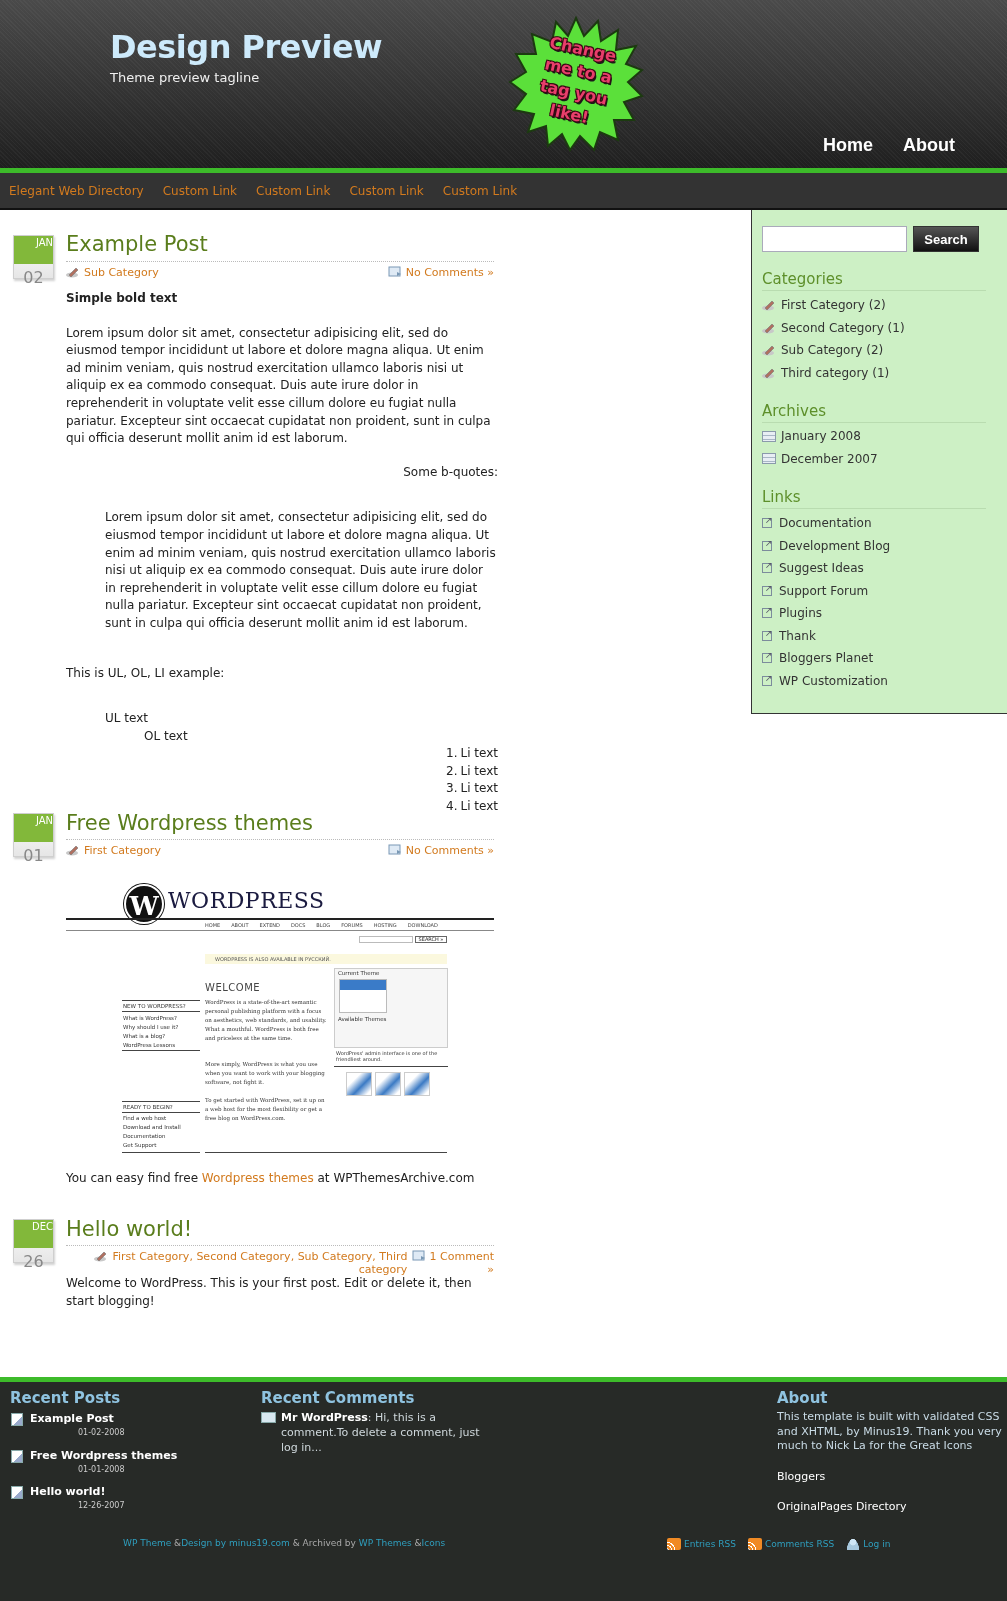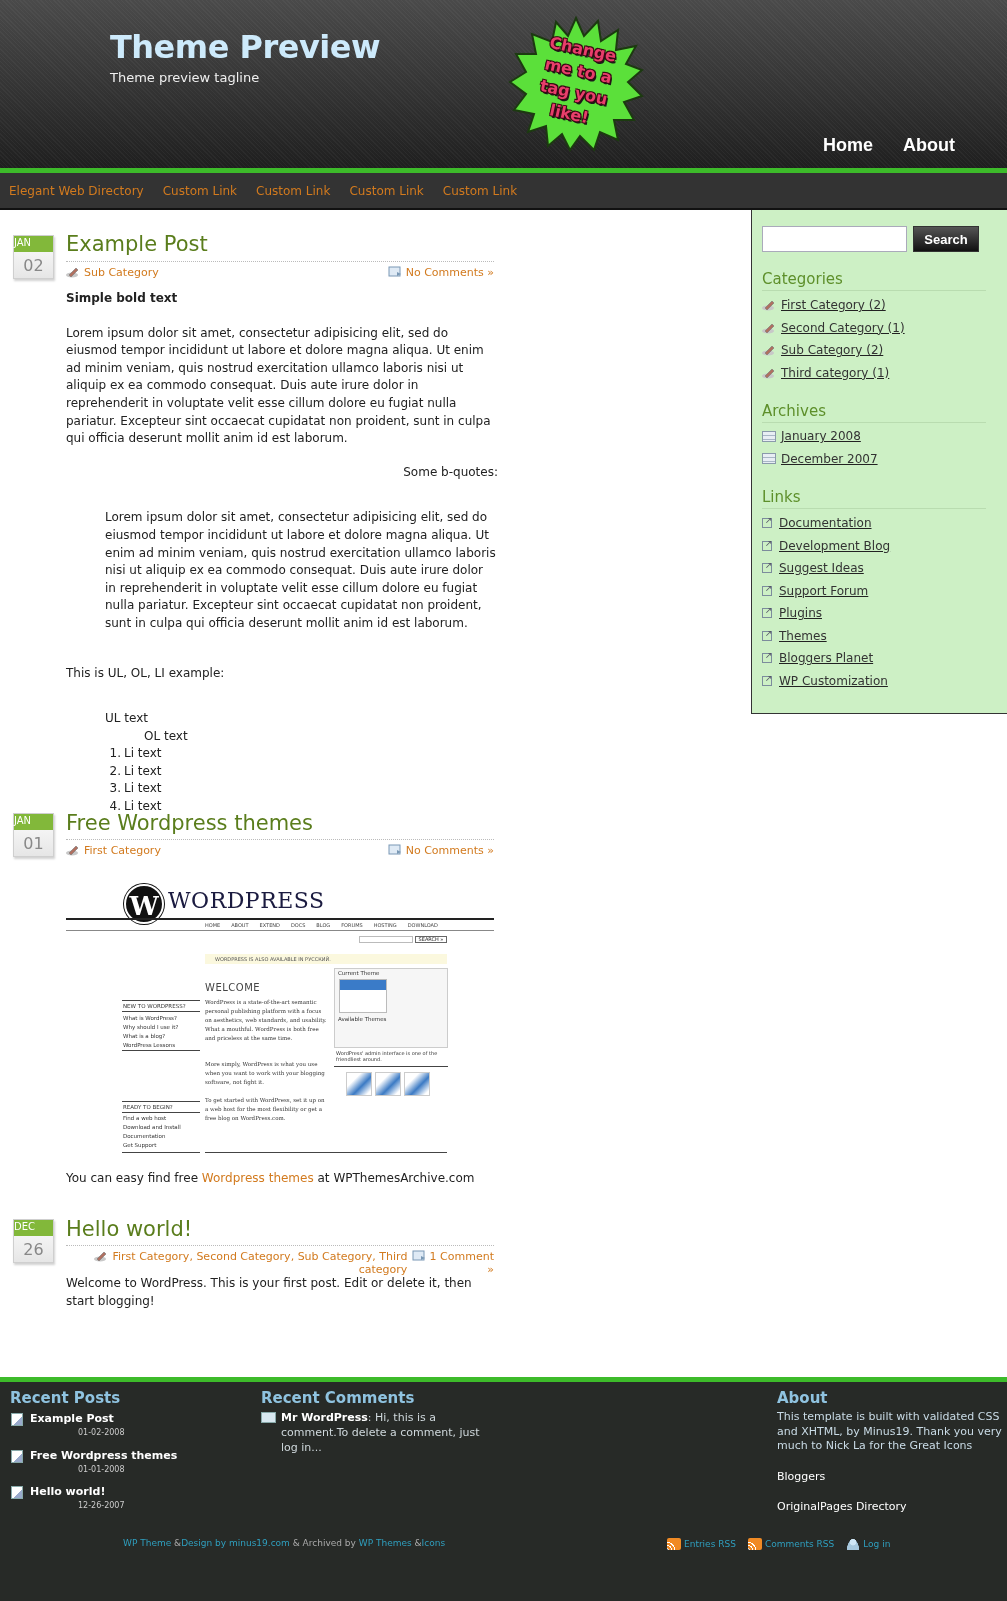--- a/index.html
+++ b/index.html
@@ -22,21 +22,21 @@
   .top-nav a { font-family: "Liberation Sans", sans-serif; font-weight: bold; font-size: 18px; color: #fff; text-decoration: none; }
 
   #green-bar { position: absolute; left: 0; top: 168px; width: 1007px; height: 5px; background: #3dbb2a; }
   #subnav { position: absolute; left: 0; top: 173px; width: 1007px; height: 37px; background: #333; border-bottom: 2px solid #111; display: flex; align-items: center; padding-left: 9px; gap: 19px; }
   #subnav a { color: #d27a1e; font-size: 12px; text-decoration: none; }
 
   
   #content { position: absolute; left: 0; top: 212px; width: 745px; }
   .post { position: absolute; left: 0; width: 510px; }
   .date-badge { position: absolute; left: 13px; width: 41px; height: 44px; background: linear-gradient(#fdfdfd, #e6e6e6); border: 1px solid #cfcfcf; box-shadow: 1px 2px 2px rgba(0,0,0,0.18); }
-  .date-badge .month { height: 16px; background: #82b83a; color: #fff; font-size: 10px; text-align: left; line-height: 14px; }
+  .date-badge .month { height: 28px; background: #82b83a; color: #fff; font-size: 10px; text-align: right; line-height: 14px; }
   .date-badge .day { font-size: 16px; color: #888; text-align: center; line-height: 28px; }
   .post-title { position: absolute; left: 66px; font-size: 21px; color: #5a7d1c; font-weight: normal; white-space: nowrap; }
   .post-meta { position: absolute; left: 66px; width: 428px; border-top: 1px dotted #bbb; padding-top: 4px; display: flex; justify-content: space-between; font-size: 11px; text-align: right; }
   .post-meta a { color: #d27a1e; text-decoration: none; }
   .post-meta .sep { color: #d27a1e; }
   .cat-icon, .comment-icon { display: inline-block; width: 14px; height: 12px; vertical-align: -2px; margin-right: 4px; }
   .post-body { position: absolute; left: 66px; width: 432px; font-size: 12px; line-height: 17.6px; color: #222; }
   .post-body p { margin-bottom: 15px; }
   .post-body strong { font-weight: bold; }
   .post-body blockquote { margin: 28px 0 20px 39px; }
@@ -62,21 +62,21 @@
   .wp-shot .panel .bar { position: absolute; left: 4px; top: 10px; width: 48px; height: 34px; border: 1px solid #bbb; background: linear-gradient(#3a7bc8 0 10px, #fff 10px); }
   .wp-shot .thumbs { position: absolute; left: 280px; top: 194px; display: flex; gap: 3px; }
   .wp-shot .thumbs div { width: 26px; height: 24px; border: 1px solid #ccc; background: linear-gradient(135deg, #fff 30%, #3b7ac4 60%, #fff 90%); }
   .wp-shot .hr { position: absolute; height: 1px; background: #444; }
 
   
   #sidebar { position: absolute; left: 751px; top: 210px; width: 256px; height: 504px; background: #cdf0c5; border-left: 1px solid #333; border-bottom: 1px solid #333; }
   .search-input { position: absolute; left: 10px; top: 16px; width: 145px; height: 26px; background: #fff; border: 1px solid #aab; }
   .search-btn { position: absolute; left: 161px; top: 16px; width: 66px; height: 26px; background: linear-gradient(#555, #111); color: #fff; font-family: "Liberation Sans", sans-serif; font-weight: bold; font-size: 13px; border: 1px solid #333; }
   .widget-title { position: absolute; left: 10px; width: 224px; font-size: 15px; color: #5d8f2a; border-bottom: 1px solid #b9dcb0; padding-bottom: 2px; }
-  .widget-list { position: absolute; left: 10px; list-style: none; text-decoration: underline; }
+  .widget-list { position: absolute; left: 10px; list-style: none; }
   .widget-list li { height: 22.5px; font-size: 12px; color: #333; display: flex; align-items: center; }
   .widget-list li .ico { display: inline-block; margin-right: 5px; }
   .link-ico { width: 10px; height: 10px; border: 1px solid #7c8c9c; position: relative; margin-right: 7px !important; }
   .link-ico::after { content: "↗"; position: absolute; left: 2px; top: -4px; font-size: 9px; color: #556; }
   .archive-ico { width: 14px; height: 11px; background: linear-gradient(#e8eef4 0 3px, #a9b7c6 3px 4px, #e8eef4 4px 7px, #a9b7c6 7px 8px, #e8eef4 8px); border: 1px solid #8a9aab; }
 
   
   #footer-bar { position: absolute; left: 0; top: 1377px; width: 1007px; height: 5px; background: #3dbb2a; }
   #footer { position: absolute; left: 0; top: 1382px; width: 1007px; height: 219px; background: #272a27; color: #ddd; }
   .f-title { position: absolute; font-family: "DejaVu Sans", sans-serif; font-weight: bold; font-size: 15px; color: #8fc3e0; }
@@ -93,21 +93,21 @@
   .credits a { color: #2f9fbf; text-decoration: none; }
   .meta-links { position: absolute; left: 667px; top: 156px; display: flex; gap: 12px; font-size: 9px; }
   .meta-links a { color: #2f9fbf; text-decoration: none; display: flex; align-items: center; gap: 3px; }
   .rss-ico { width: 14px; height: 12px; background: radial-gradient(circle at 0 100%, #fff 0 2px, #f08a24 2px 4px, #fff 4px 5px, #f08a24 5px 7px, #fff 7px 8px, #f08a24 8px); border-radius: 2px; }
   .user-ico { width: 14px; height: 12px; background: radial-gradient(circle at 50% 35%, #cfe6f5 0 3px, transparent 3.5px), radial-gradient(ellipse at 50% 110%, #a7c8dd 0 6px, transparent 6.5px); }
 </style>
 </head>
 <body>
 
 <div id="header">
-  <div class="site-title">Theme Preview</div>
+  <div class="site-title">Design Preview</div>
   <div class="site-tagline">Theme preview tagline</div>
   <div class="starburst">
     <svg viewBox="0 0 136 136" width="136" height="136">
       <polygon fill="#5be03a" stroke="#1c3a10" stroke-width="2" points="68,2 76,20 90,5 93,25 110,14 108,34 128,30 118,48 134,54 120,66 134,80 116,86 126,104 106,104 110,124 92,116 86,134 72,120 62,134 54,118 40,130 38,110 20,116 26,98 6,94 18,78 2,66 18,56 8,38 28,38 24,18 44,26 48,6 60,20"></polygon>
     </svg>
     <div class="tag-text">Change me to a tag you like!</div>
   </div>
   <div class="top-nav">
     <a>Home</a>
     <a>About</a>
@@ -145,21 +145,21 @@
       </span>
     </div>
     <div class="post-body" style="top:78px;">
       <p><strong>Simple bold text</strong></p>
       <p style="margin-top:17px;">Lorem ipsum dolor sit amet, consectetur adipisicing elit, sed do eiusmod tempor incididunt ut labore et dolore magna aliqua. Ut enim ad minim veniam, quis nostrud exercitation ullamco laboris nisi ut aliquip ex ea commodo consequat. Duis aute irure dolor in reprehenderit in voluptate velit esse cillum dolore eu fugiat nulla pariatur. Excepteur sint occaecat cupidatat non proident, sunt in culpa qui officia deserunt mollit anim id est laborum.</p>
       <p style="margin-top:16px;text-align:right;">Some b-quotes:</p>
       <blockquote style="width:392px;">Lorem ipsum dolor sit amet, consectetur adipisicing elit, sed do eiusmod tempor incididunt ut labore et dolore magna aliqua. Ut enim ad minim veniam, quis nostrud exercitation ullamco laboris nisi ut aliquip ex ea commodo consequat. Duis aute irure dolor in reprehenderit in voluptate velit esse cillum dolore eu fugiat nulla pariatur. Excepteur sint occaecat cupidatat non proident, sunt in culpa qui officia deserunt mollit anim id est laborum.</blockquote>
       <p style="margin-top:32px;">This is UL, OL, LI example:</p>
       <div class="ul-block">UL text</div>
       <div class="ol-title" style="margin-left:78px;">OL text</div>
-      <ol style="margin-left:58px;">
+      <ol style="margin-left:58px;text-align:right;">
         <li data-num="1">Li text</li>
         <li data-num="2">Li text</li>
         <li data-num="3">Li text</li>
         <li data-num="4">Li text</li>
       </ol>
     </div>
   </div>
 
   <div class="post" style="top:578px;">
     <div class="date-badge" style="top:23px;">
@@ -333,21 +333,21 @@
     <li>
         <span class="ico link-ico"></span>
         <span>Support Forum</span>
       </li>
     <li>
         <span class="ico link-ico"></span>
         <span>Plugins</span>
       </li>
     <li>
         <span class="ico link-ico"></span>
-        <span>Themes</span>
+        <span>Thank</span>
       </li>
     <li>
         <span class="ico link-ico"></span>
         <span>Bloggers Planet</span>
       </li>
     <li>
         <span class="ico link-ico"></span>
         <span>WP Customization</span>
       </li>
   </ul>

